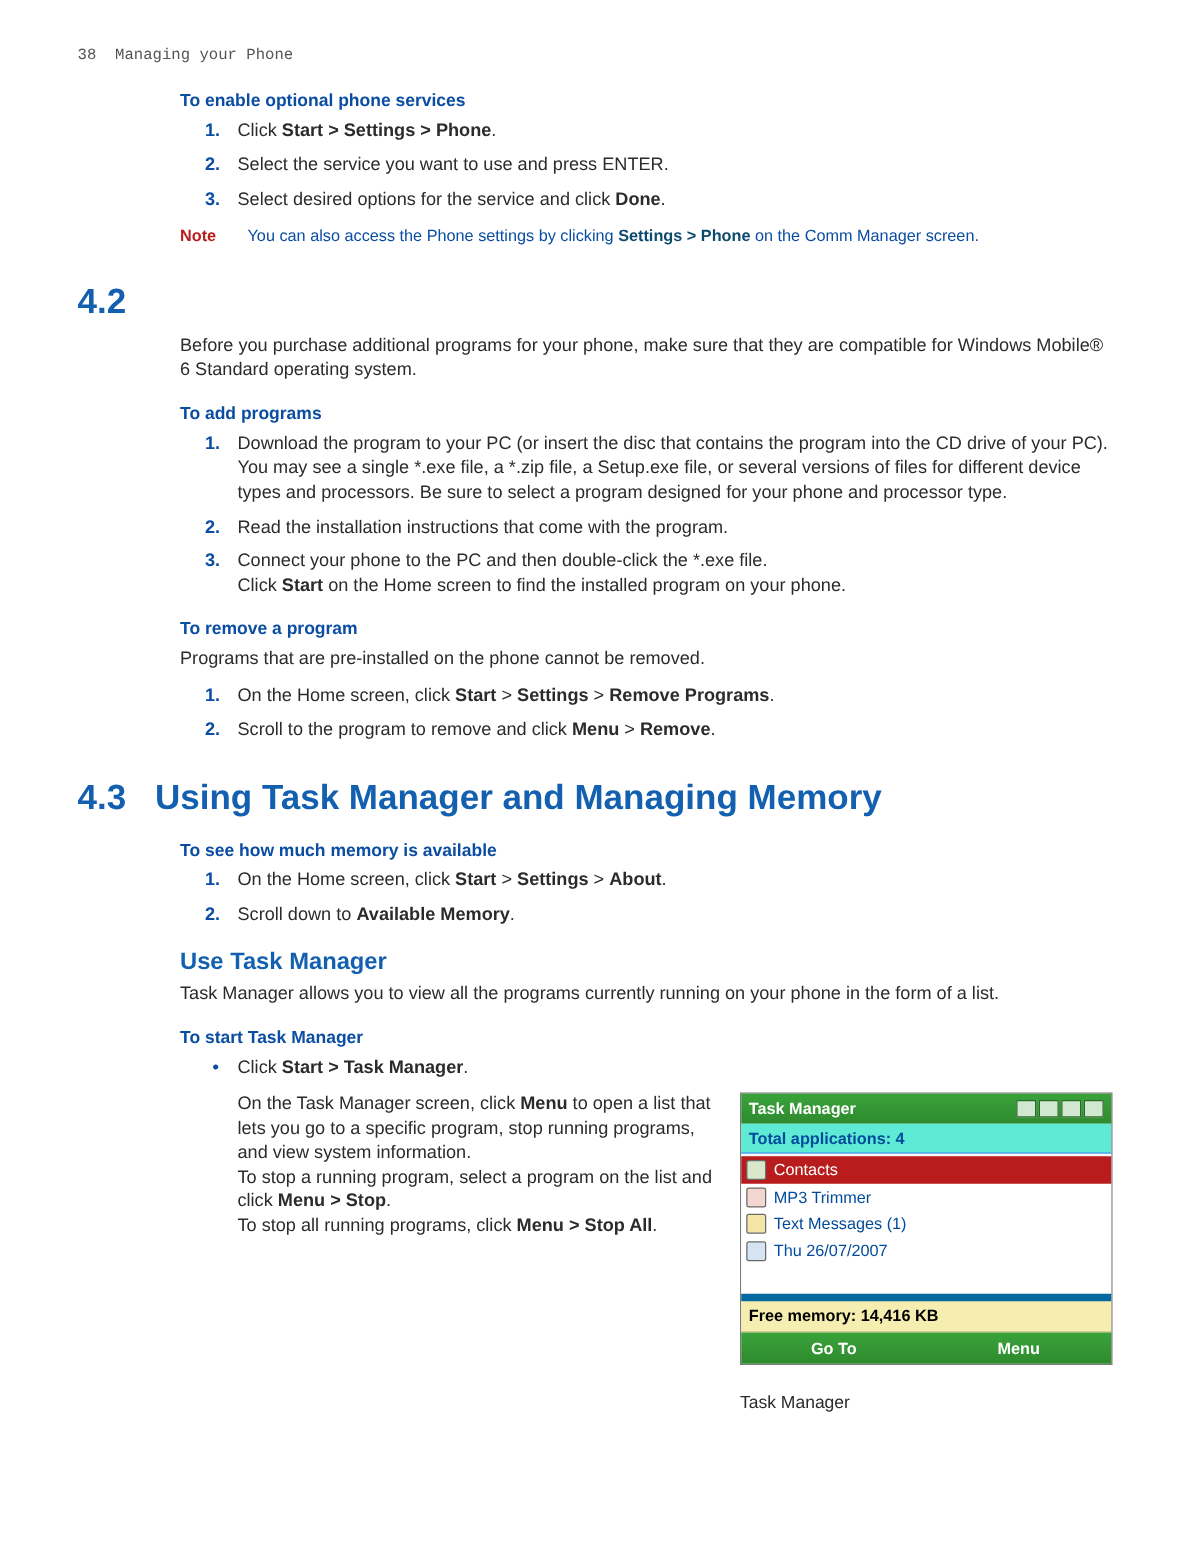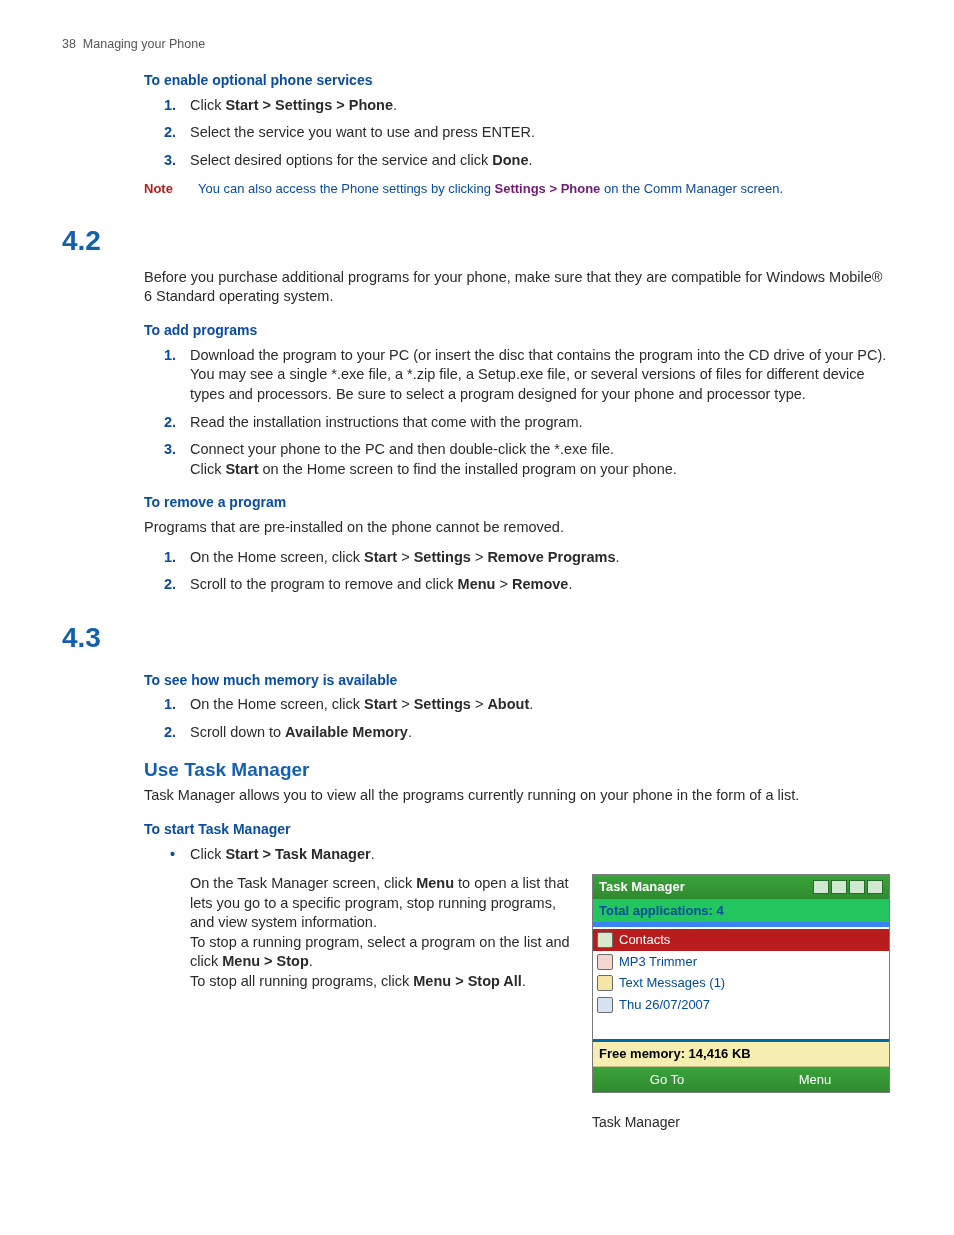--- a/index.html
+++ b/index.html
@@ -14,20 +14,21 @@
     position: relative;
     background: #fff;
   }
   .page {
     padding: 36px 62px 40px 62px;
   }
   .running-head {
     font-size: 12.5px;
     color: #555;
     margin-bottom: 18px;
+    font-family: Liberation Mono, monospace;
   }
   .h-sub {
     color: #0a4da2;
     font-weight: 700;
     font-size: 14px;
     margin: 14px 0 6px 0;
   }
   .h-sub-indent { margin-left: 82px; }
   .h-sub-flush { margin-left: 82px; }
   .h2 {
@@ -86,21 +87,21 @@
   }
   .bold { font-weight: 700; }
   .note-row {
     display: flex;
     gap: 14px;
     margin: 8px 0 10px 82px;
     font-size: 13px;
   }
   .note-label { color: #b91c1c; font-weight: 700; min-width: 40px; }
   .note-body { color: #0a4da2; }
-  .note-body .bold { color: #701a75; }
+  .note-body .bold { color: #0c4a6e; }
   .two-col {
     display: flex;
     gap: 22px;
     margin-left: 82px;
     align-items: flex-start;
   }
   .two-col .left { flex: 1 1 0; }
   .two-col .right { flex: 0 0 300px; }
   .screenshot {
     width: 296px;
@@ -112,25 +113,25 @@
   .ss-titlebar {
     display: flex;
     align-items: center;
     justify-content: space-between;
     background: linear-gradient(#3aa33a, #2e8a2e);
     color: #fff;
     padding: 3px 6px;
     font-weight: 700;
   }
   .ss-status {
-    background: #22c55e;
+    background: #5eead4;
     color: #004b9a;
     font-weight: 700;
     padding: 3px 6px;
-    border-bottom: 5px solid #3b82f6;
+    border-bottom: 1px solid #3b82f6;
   }
   .ss-list {
     min-height: 108px;
     padding: 2px 0;
     background: #fff;
   }
   .ss-item {
     display: flex;
     align-items: center;
     gap: 6px;
@@ -152,28 +153,28 @@
   }
   .app-icon.contacts { background: #d9e8c8; }
   .app-icon.mp3 { background: #f3d6d0; }
   .app-icon.msg { background: #f5e6a8; }
   .app-icon.cal { background: #d6e3f3; }
   .ss-free {
     background: #f5eeb0;
     color: #000;
     font-weight: 700;
     padding: 3px 6px;
-    border-top: 3px solid #0369a1;
+    border-top: 6px solid #0369a1;
     border-bottom: 1px solid #c7c18a;
   }
   .ss-softkeys {
     display: flex;
     background: linear-gradient(#3aa33a, #2e8a2e);
     color: #fff;
-    font-weight: 400;
+    font-weight: 700;
   }
   .ss-softkeys > div {
     flex: 1;
     text-align: center;
     padding: 4px 0;
   }
   .ss-caption {
     margin-top: 20px;
     font-size: 14px;
     color: #2b2b2b;
@@ -243,20 +244,21 @@
     <li><span class="marker">1.</span>
       <span>On the Home screen, click </span><span class="bold">Start</span><span> &gt; </span><span class="bold">Settings</span><span> &gt; </span><span class="bold">Remove Programs</span><span>.</span>
     </li>
     <li><span class="marker">2.</span>
       <span>Scroll to the program to remove and click </span><span class="bold">Menu</span><span> &gt; </span><span class="bold">Remove</span><span>.</span>
     </li>
   </ol>
 
   <div class="h2">
     <span class="num">4.3</span>
+    <span>Using Task Manager and Managing Memory</span>
   </div>
 
   <div class="h-sub" style="margin-left:82px">To see how much memory is available</div>
   <ol class="numlist">
     <li><span class="marker">1.</span>
       <span>On the Home screen, click </span><span class="bold">Start</span><span> &gt; </span><span class="bold">Settings</span><span> &gt; </span><span class="bold">About</span><span>.</span>
     </li>
     <li><span class="marker">2.</span>
       <span>Scroll down to </span><span class="bold">Available Memory</span><span>.</span>
     </li>

